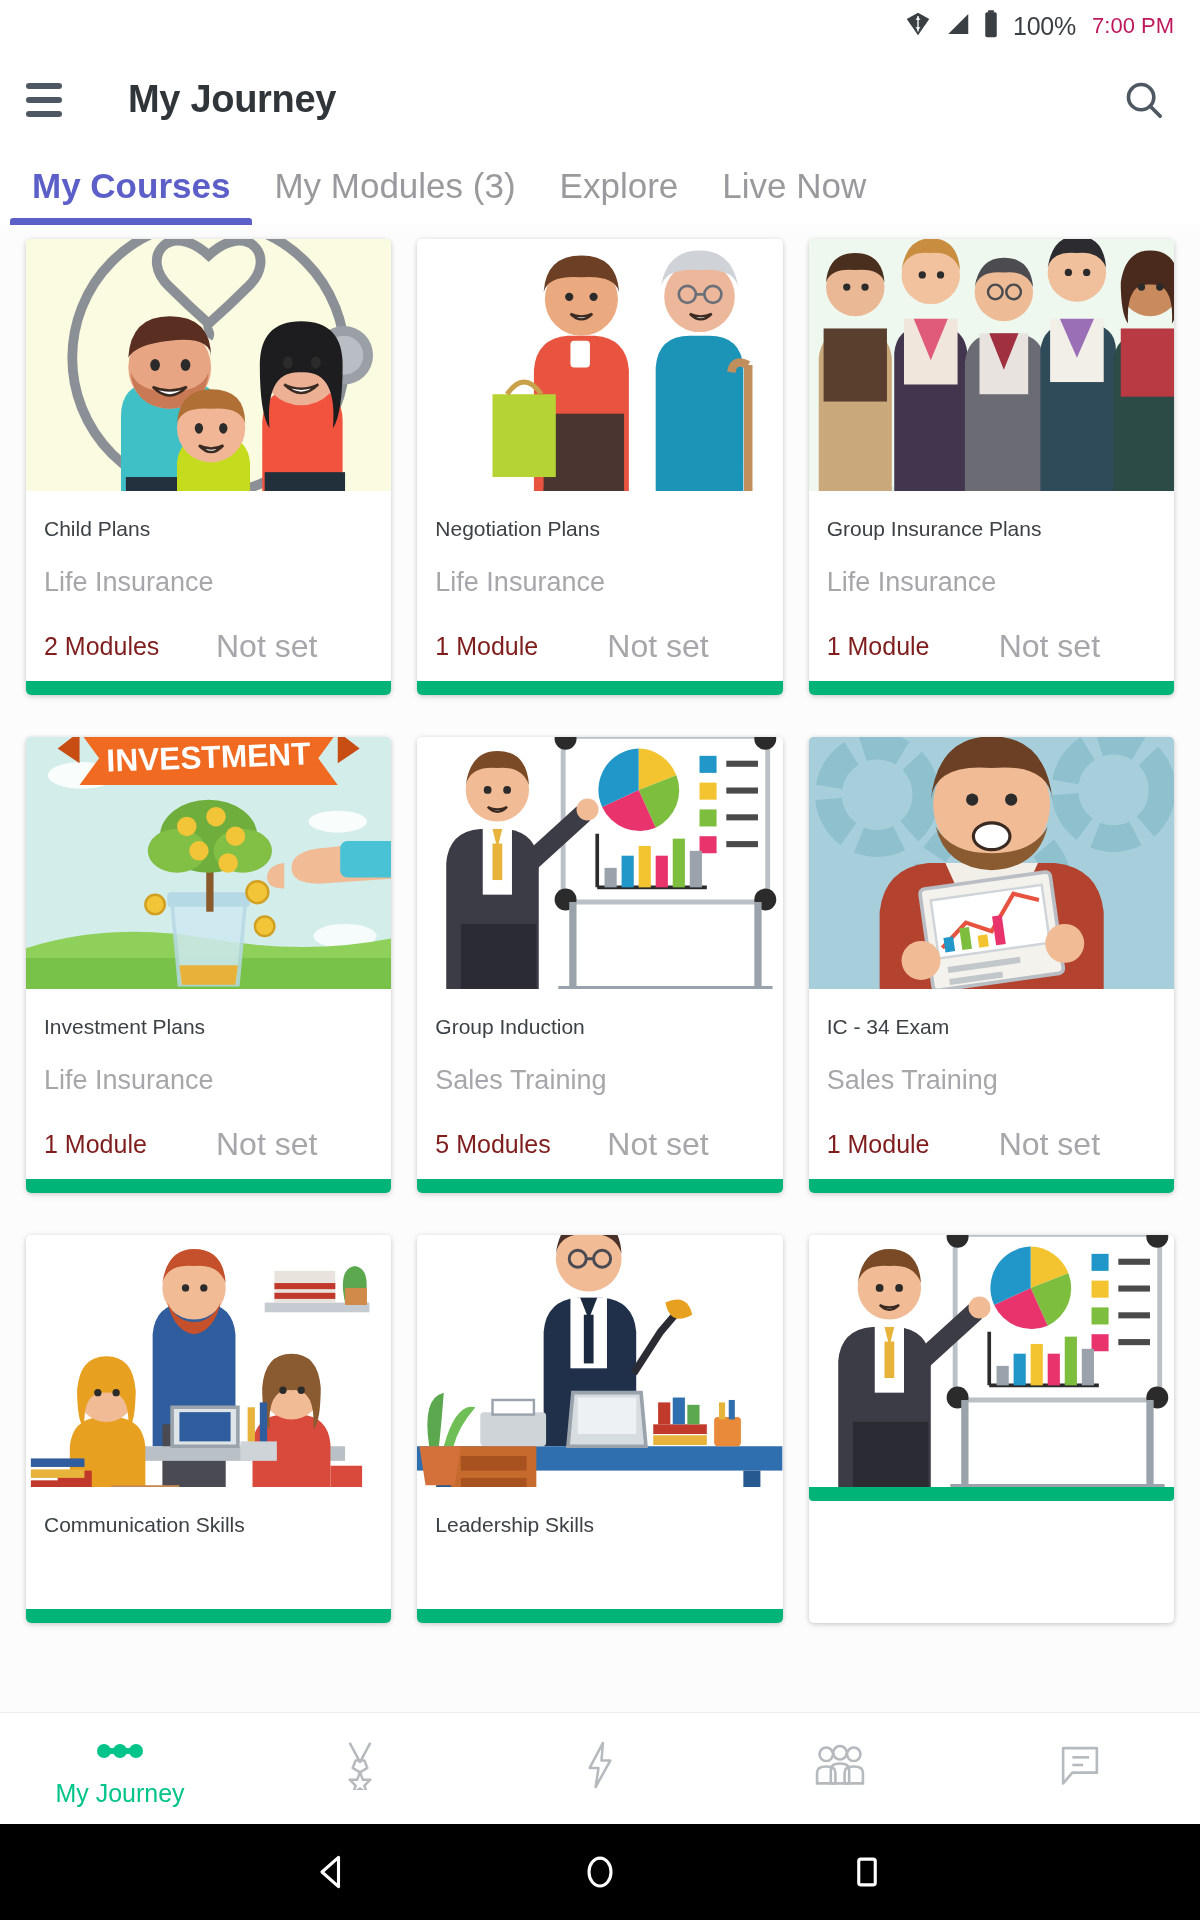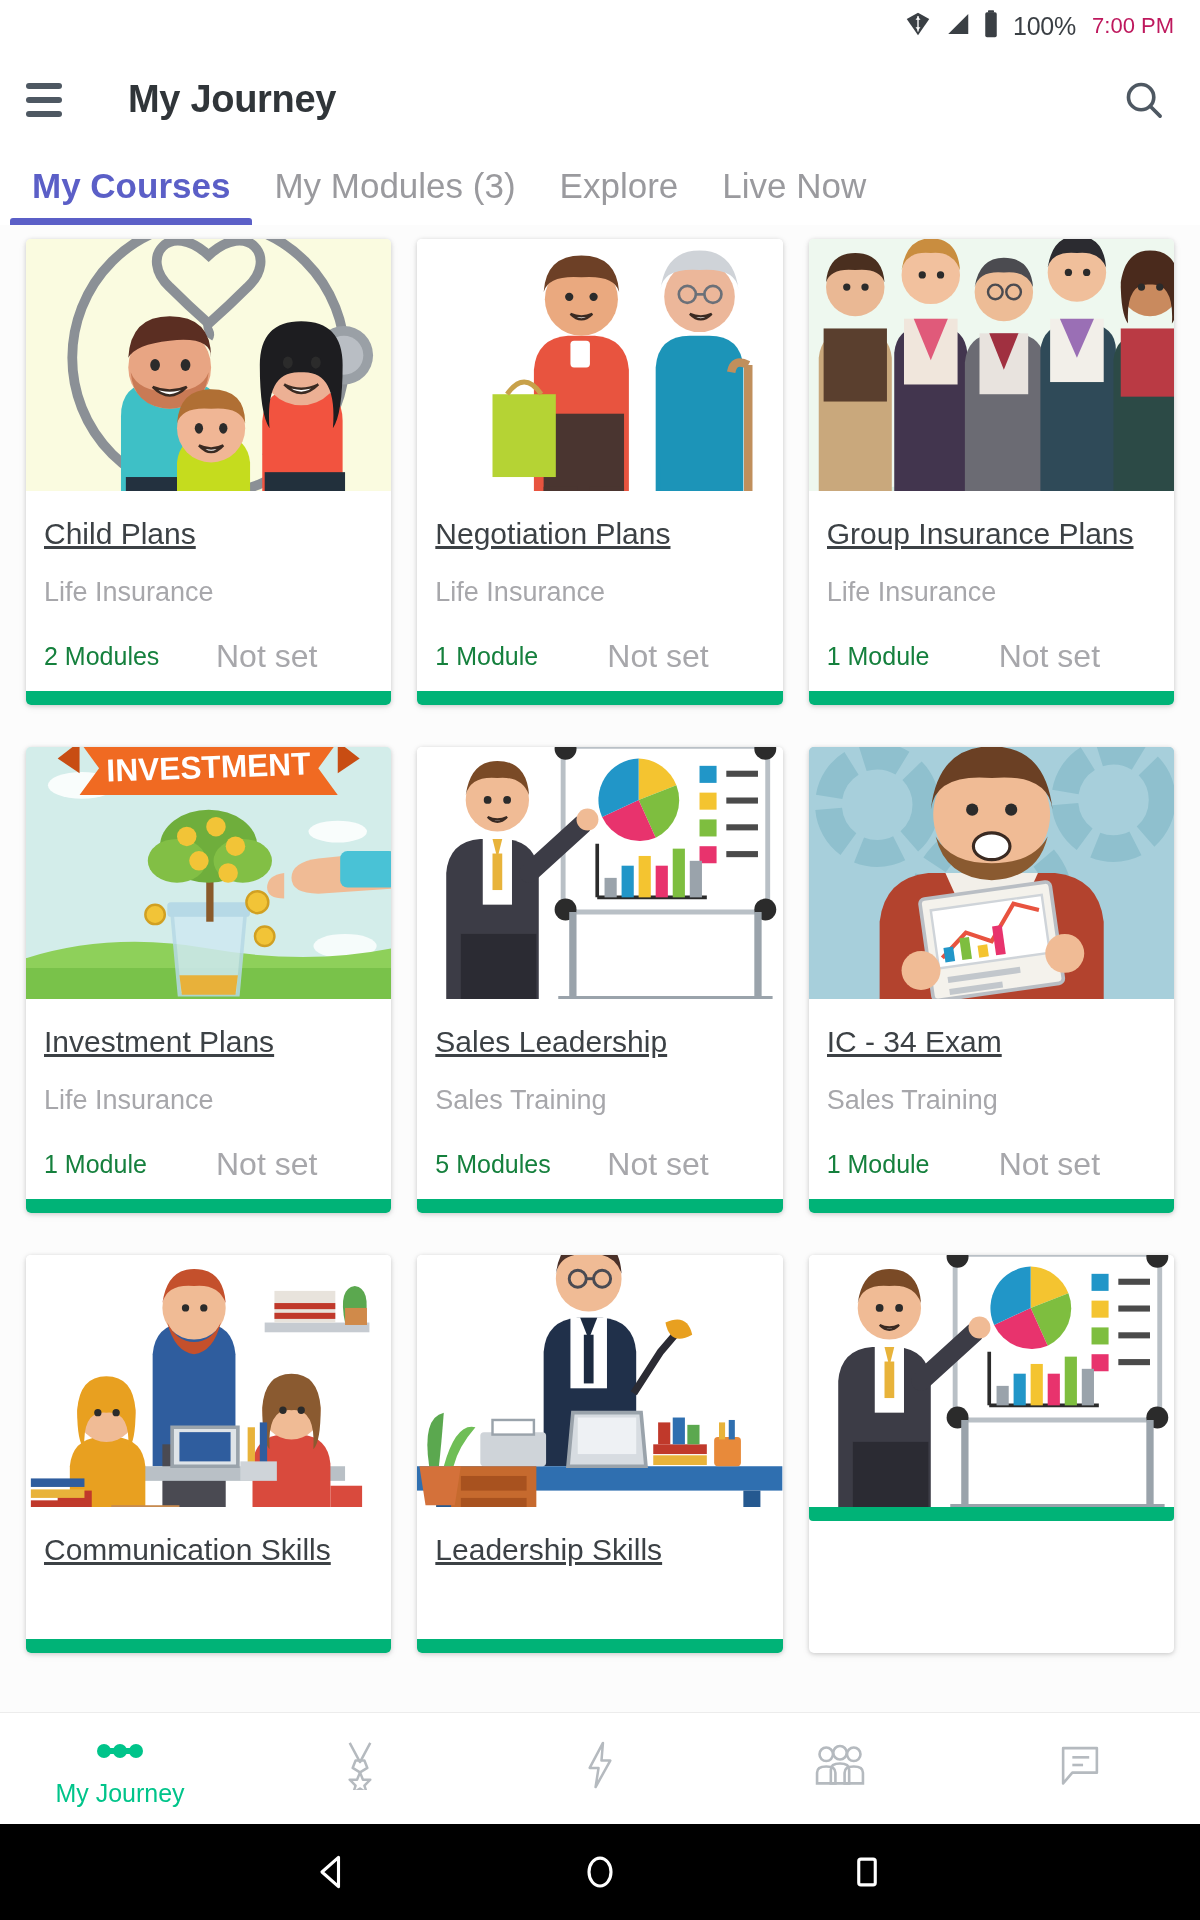--- a/index.html
+++ b/index.html
@@ -144,41 +144,40 @@
   }
   .card-media svg { display: block; width: 100%; height: 100%; }
 
   .card-body {
     padding: 26px 18px 16px 18px;
     flex: 1 1 auto;
     display: flex;
     flex-direction: column;
   }
   .card-title {
-    font-size: 30px;
+    font-size: 21px;
     color: #3c4145;
     line-height: 1.1;
     white-space: nowrap;
     overflow: hidden;
     text-overflow: clip;
-    text-decoration: underline;
   }
   .card-sub {
     margin-top: 27px;
     font-size: 27px;
     color: #a7a7ab;
   }
   .card-meta {
     margin-top: 30px;
     display: flex;
     align-items: center;
   }
   .meta-modules {
     font-size: 25px;
-    color: #15803d;
+    color: #7f1d1d;
     width: 172px;
     flex: 0 0 172px;
   }
   .meta-status {
     font-size: 32px;
     color: #a7a7ab;
   }
   .card-progress {
     height: 14px;
     flex: 0 0 14px;
@@ -540,21 +539,21 @@
             <circle cx="66" cy="66" r="26" fill="#f0bb95"></circle>
             <path d="M40 62 q4-28 26-28 q24 0 26 28 q-6-16-26-14 q-22-2-26 14Z" fill="#7a4a26"></path>
             <circle cx="58" cy="66" r="3.2" fill="#2b2b2b"></circle>
               <circle cx="74" cy="66" r="3.2" fill="#2b2b2b"></circle>
             <path d="M58 80 q8 8 16 0 q-8 4-16 0" fill="#ffffff" stroke="#3a2a22" stroke-width="1.8"></path>
             <path d="M92 126 L136 86" stroke="#3c3c46" stroke-width="16" stroke-linecap="round"></path>
             <circle cx="140" cy="82" r="9" fill="#f0bb95"></circle>
           </svg>
         </div>
         <div class="card-body">
-          <div class="card-title">Sales Leadership</div>
+          <div class="card-title">Group Induction</div>
           <div class="card-sub">Sales Training</div>
           <div class="card-meta">
             <span class="meta-modules">5 Modules</span>
             <span class="meta-status">Not set</span>
           </div>
         </div>
         <div class="card-progress"></div>
       </div>
 
       <div class="card">

